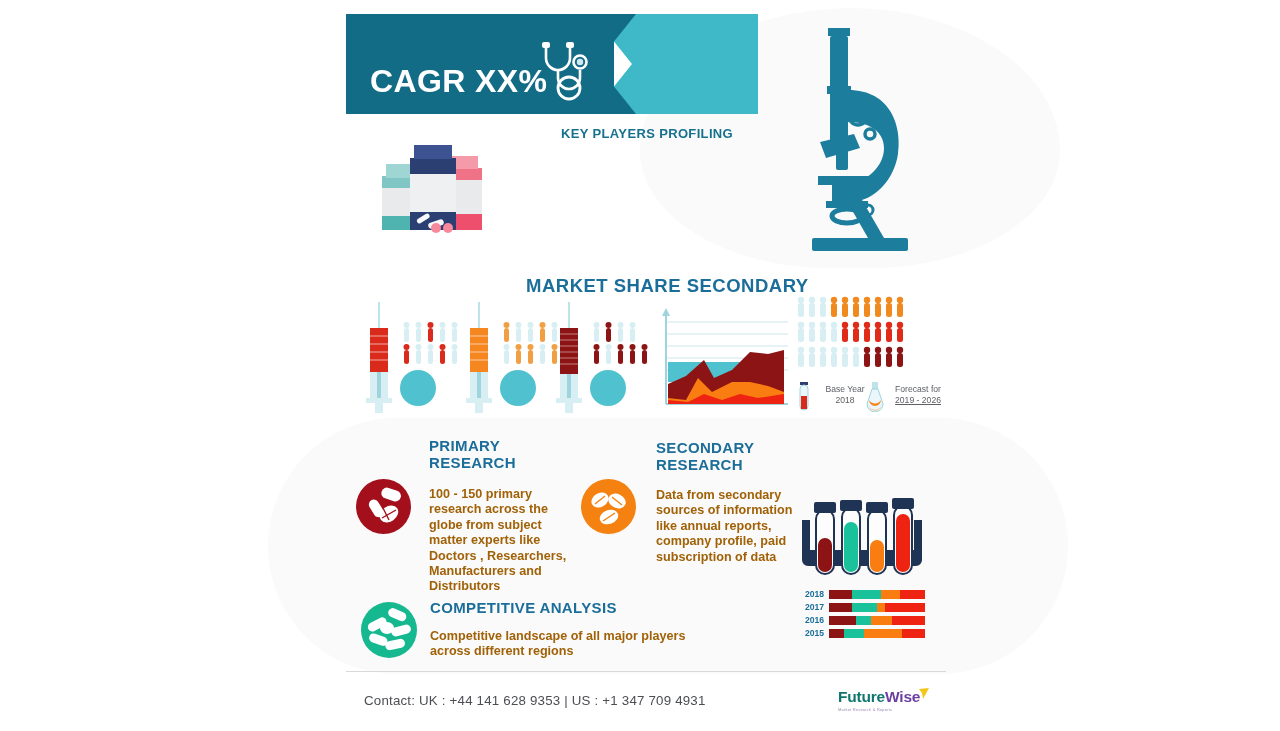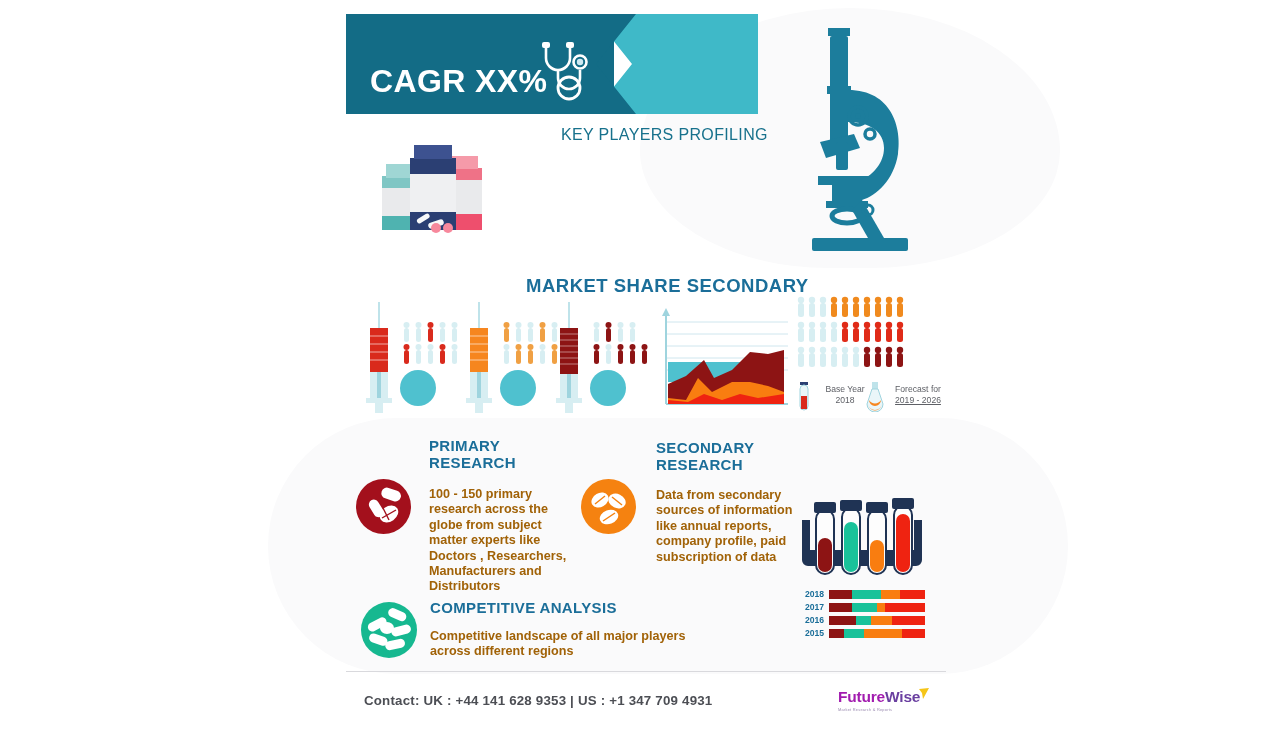--- a/index.html
+++ b/index.html
@@ -22,21 +22,21 @@
                 clip-path:polygon(0 0,166px 0,166px 100px,0 100px,40px 50px);}
   .banner-notch{position:absolute;left:246px;top:0;width:44px;height:100px;
                 background:#136c86;
                 clip-path:polygon(0 0,44px 0,4px 50px,44px 100px,0 100px);}
   .banner-title{position:absolute;left:24px;top:49px;color:#ffffff;font-size:32px;
                 font-weight:bold;letter-spacing:.4px;}
   .stetho{position:absolute;left:190px;top:26px;width:64px;height:62px;}
 
   
   .kp{position:absolute;left:561px;top:126px;width:240px;}
-  .kp-title{color:#17718c;font-size:16px;font-weight:normal;letter-spacing:.35px;}
+  .kp-title{color:#17718c;font-size:13px;font-weight:bold;letter-spacing:.35px;}
   .kp-list{margin:13px 0 0 0;padding:0;list-style:none;}
   .kp-list li{position:relative;padding-left:27px;margin-bottom:16px;
               color:#7d7f85;font-size:13.3px;}
   .kp-list li:before{content:"";position:absolute;left:11px;top:6px;width:4px;height:4px;
                      border-radius:50%;background:#8b8d93;}
 
   .bottles{position:absolute;left:372px;top:142px;width:124px;height:112px;}
   .microscope{position:absolute;left:806px;top:24px;width:112px;height:232px;}
 
   
@@ -71,21 +71,21 @@
   .yrow{display:flex;align-items:center;height:11px;margin-bottom:2px;}
   .yrow .yl{width:24px;font-size:8.6px;font-weight:bold;color:#1b6e99;text-align:right;
             margin-right:5px;line-height:11px;}
   .ybar{flex:1;height:9px;display:flex;overflow:hidden;}
   .yseg{height:100%;font-size:3.6px;color:#fff;display:flex;align-items:center;
         justify-content:center;overflow:hidden;white-space:nowrap;}
 
   
   .divider{position:absolute;left:346px;top:671px;width:600px;height:1px;background:#d9d9dd;}
   .contact{position:absolute;left:364px;top:693px;color:#4c4e54;font-size:13.3px;
-           font-weight:bold;letter-spacing:.2px;}
+           font-weight:normal;letter-spacing:.2px;}
   .logo{position:absolute;left:838px;top:688px;width:96px;height:28px;}
   .logo-main{font-size:15.5px;font-weight:bold;letter-spacing:-.2px;}
   .logo-sub{font-size:3.9px;color:#9a8ab0;letter-spacing:.25px;margin-top:1px;}
 </style>
 </head>
 <body>
 
 <div class="canvas">
 
   <div class="blob-top"></div>
@@ -557,20 +557,20 @@
         <div class="yseg" style="flex:40;background:#f97d10"></div>
         <div class="yseg" style="flex:24;background:#ef2311"></div>
       </div>
     </div>
   </div>
 
   <div class="divider"></div>
   <div class="contact">Contact:  UK : +44 141 628 9353  |  US : +1 347 709 4931</div>
   <div class="logo">
     <div>
-      <span class="logo-main" style="color:#a21caf">Future</span><span class="logo-main" style="color:#6a3fa0">Wise</span><svg style="width:10px;height:12px;vertical-align:top;margin-left:-1px" viewBox="0 0 10 12">
+      <span class="logo-main" style="color:#0f766e">Future</span><span class="logo-main" style="color:#6a3fa0">Wise</span><svg style="width:10px;height:12px;vertical-align:top;margin-left:-1px" viewBox="0 0 10 12">
         <path d="M0 1 L10 0 L4 11 L3 5z" fill="#f5c518"></path>
       </svg>
     </div>
     <div class="logo-sub">Market Research &amp; Reports</div>
   </div>
 
 </div>
 
 </body></html>

